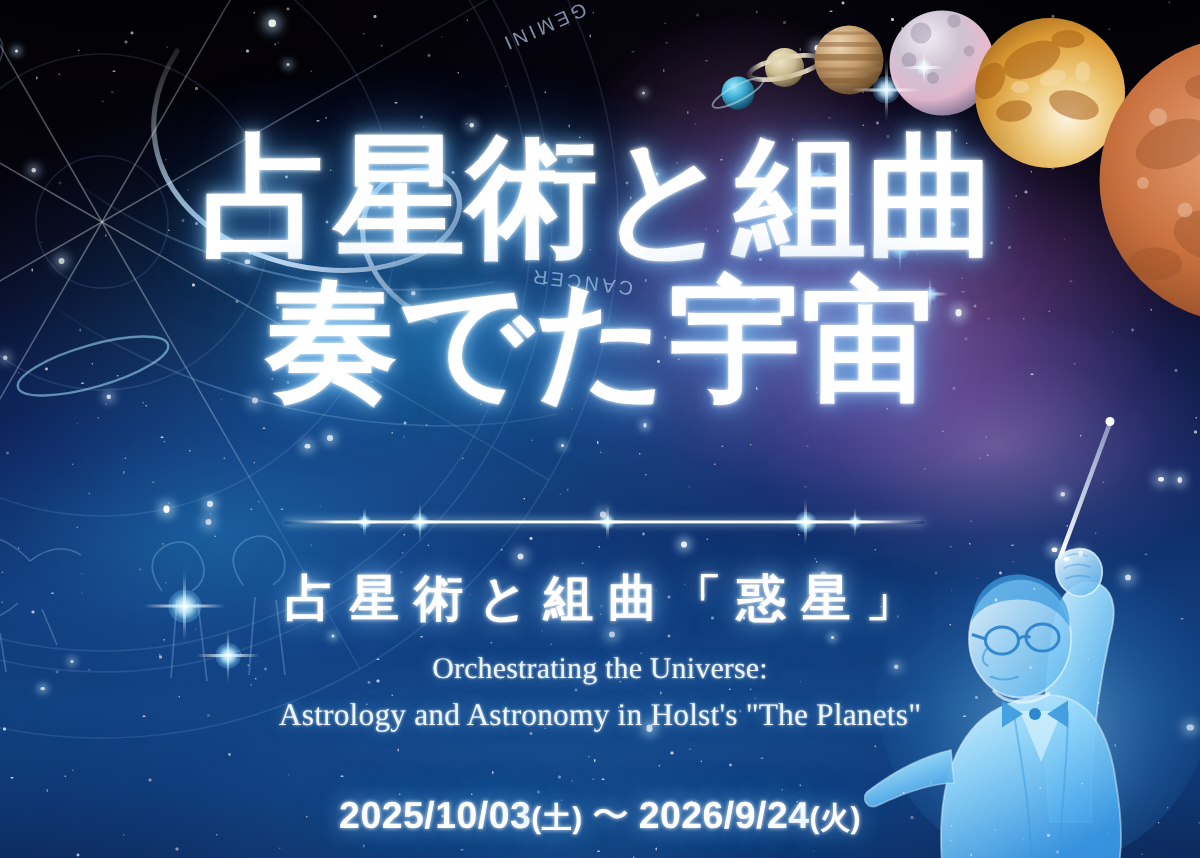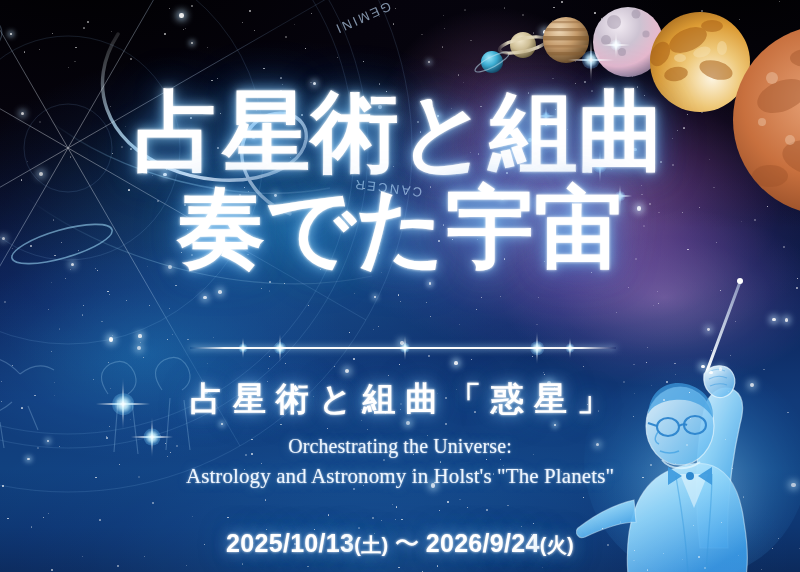--- a/index.html
+++ b/index.html
@@ -980,17 +980,17 @@
     <div id="rule"></div>
 
     <div id="title-en">
       <div class="en1">Orchestrating the Universe:</div>
       <div class="en2">Astrology and Astronomy in Holst's "The Planets"</div>
     </div>
 
     <div id="title-sub">占星術と組曲「惑星」</div>
 
     <div id="dates">
-      <span>2025/10/13</span><span class="dow">(土)</span><span class="tilde">〜</span><span>2026/9/24</span><span class="dow">(火)</span>
+      <span>2025/10/03</span><span class="dow">(土)</span><span class="tilde">〜</span><span>2026/9/24</span><span class="dow">(火)</span>
     </div>
 
   </div>
 </div>
 
 </body></html>

